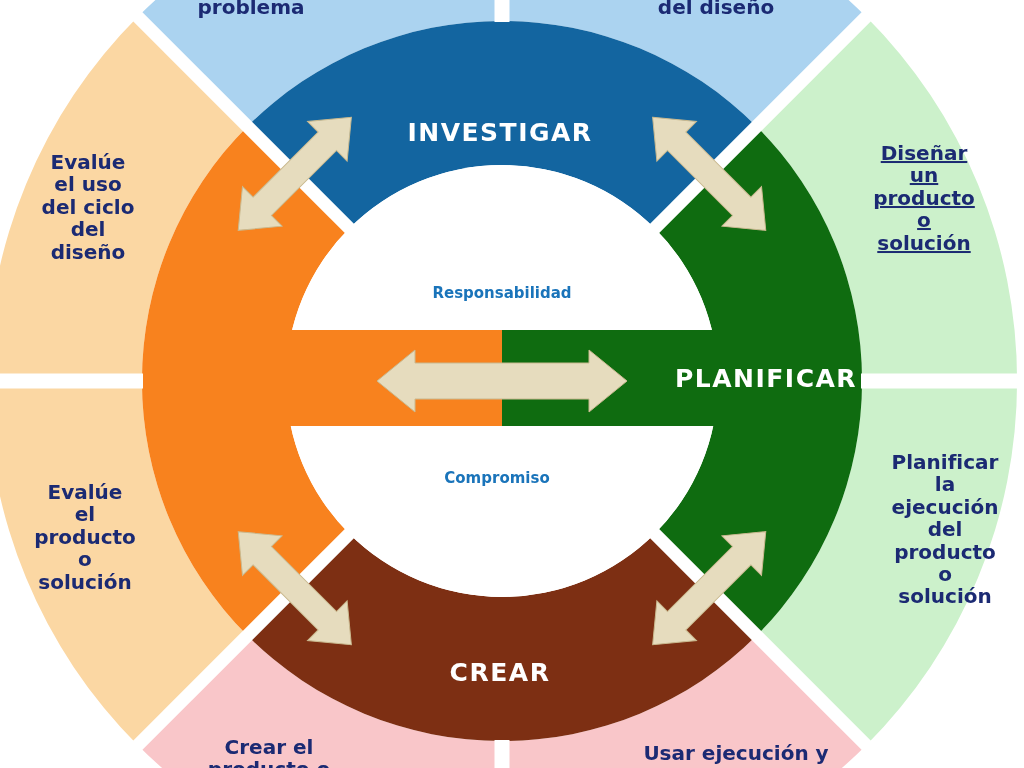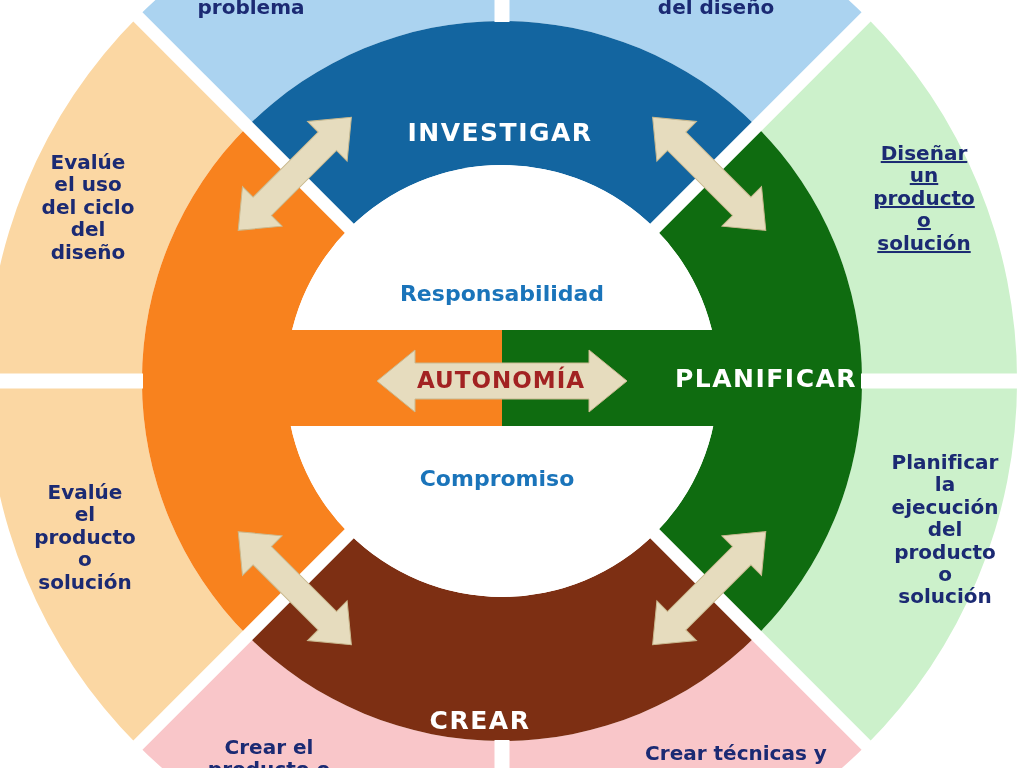--- a/index.html
+++ b/index.html
@@ -14,21 +14,21 @@
   .lbl{
     position:absolute;
     transform:translate(-50%,-50%);
     font-weight:bold;
     text-align:center;
     white-space:pre-line;
     pointer-events:none;
   }
   .seg{color:#ffffff;font-size:25px;letter-spacing:1.5px;}
   .outer{color:#1b2a73;font-size:20px;line-height:1.12;}
-  .center-blue{color:#1a74ba;font-size:22px;}
+  .center-blue{color:#1a74ba;font-size:15px;}
   .autonomia{color:#a22222;font-size:23px;letter-spacing:1px;}
 </style>
 </head>
 <body>
 
 <div class="stage">
 
   <svg width="1024" height="768" viewBox="0 0 1024 768">
     <defs>
       <g id="dbl-arrow">
@@ -62,24 +62,23 @@
     <polygon fill="#e6dcbe" stroke="#c9b98f" stroke-width="1" points="377,381 415,350 415,363 589,363 589,350 627,381 589,412 589,399 415,399 415,412"></polygon>
 
     <use href="#dbl-arrow" transform="translate(294.8 173.8) rotate(-45)"></use>
     <use href="#dbl-arrow" transform="translate(709.2 173.8) rotate(45)"></use>
     <use href="#dbl-arrow" transform="translate(709.2 588.2) rotate(-45)"></use>
     <use href="#dbl-arrow" transform="translate(294.8 588.2) rotate(45)"></use>
   </svg>
 
   <div class="lbl seg" style="left:500px;top:90px;margin-top:42px;">INVESTIGAR</div>
   <div class="lbl seg" style="left:766px;top:378px;">PLANIFICAR</div>
-  <div class="lbl seg" style="left:480px;top:672px;margin-top:48px;">CREAR</div>
+  <div class="lbl seg" style="left:500px;top:672px;">CREAR</div>
 
   <div class="lbl center-blue" style="left:502px;top:293px;">Responsabilidad</div>
-  <div class="lbl autonomia" style="left:501px;top:380px;">AUTONOMÍA</div>
   <div class="lbl center-blue" style="left:497px;top:466px;margin-top:12px;">Compromiso</div>
 
   <div class="lbl outer" style="left:251px;top:7px;">problema</div>
   <div class="lbl outer" style="left:716px;top:7px;">del diseño</div>
   <div class="lbl outer" style="left:88px;top:207px;">Evalúe
 el uso
 del ciclo
 del
 diseño</div>
   <div class="lbl outer" style="left:85px;top:537px;">Evalúe
@@ -94,15 +93,15 @@
 solución</div>
   <div class="lbl outer" style="left:945px;top:529px;">Planificar
 la
 ejecución
 del
 producto
 o
 solución</div>
   <div class="lbl outer" style="left:269px;top:758px;">Crear el
 producto o</div>
-  <div class="lbl outer" style="left:736px;top:753px;">Crear técnicas y</div>
+  <div class="lbl outer" style="left:736px;top:753px;">Usar ejecución y</div>
 
 </div>
 
 </body></html>

